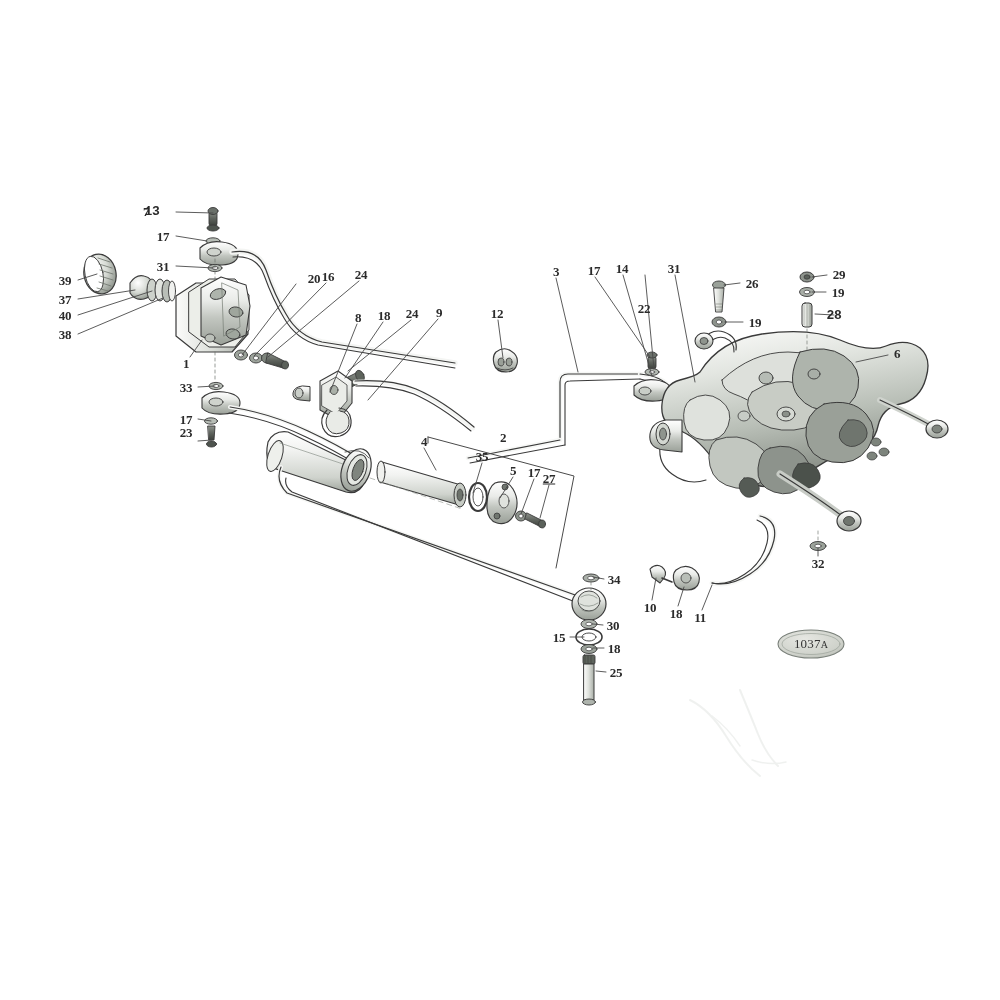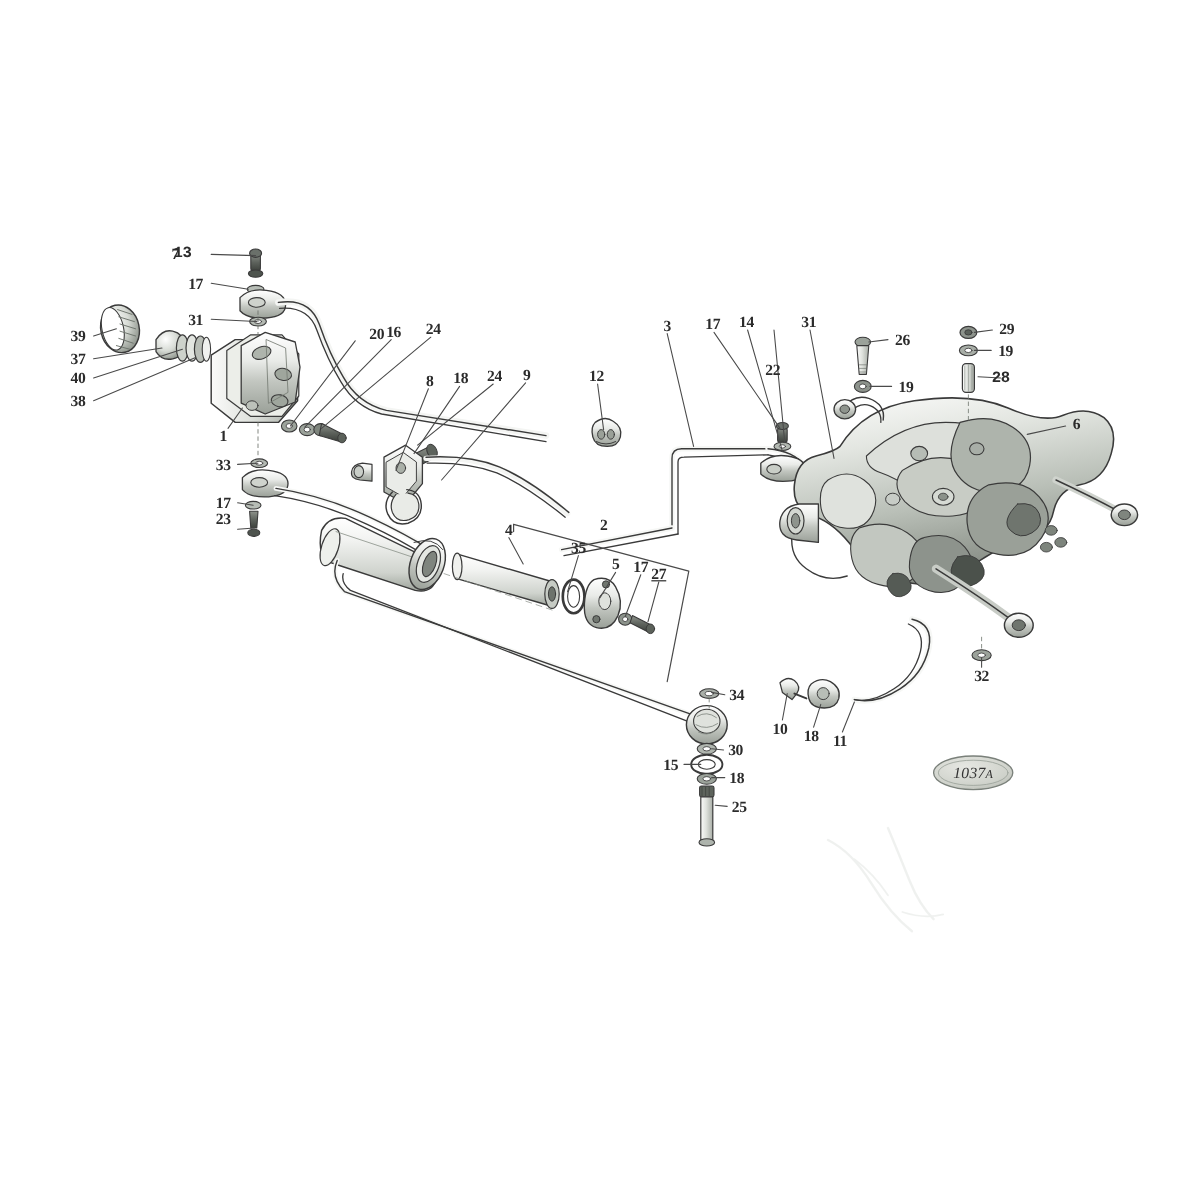--- a/index.html
+++ b/index.html
@@ -501,21 +501,21 @@
         </g>
 
       <g>
         <ellipse cx="811" cy="644" rx="33" ry="14" fill="url(#badgeGrad)" stroke="#7a807a" stroke-width="1.1"></ellipse>
         <ellipse cx="811" cy="644" rx="29" ry="10.5" fill="none" stroke="#9ba29a" stroke-width="0.7"></ellipse>
       </g>
 
     </g>
   </svg>
 
-  <div class="badge-text" style="left:811px; top:644px;font-style:italic;">
+  <div class="badge-text" style="left:811px; top:644px;">
     <span>1037</span><span class="sfx">A</span>
   </div>
 
   <div id="callout-layer">
       <div class="callout" style="left: 146px; top: 211px;">7</div>
       <div class="callout" style="left: 152px; top: 211px; font-family: Liberation Mono, monospace;">13</div>
       <div class="callout" style="left: 163px; top: 236px;">17</div>
       <div class="callout" style="left: 163px; top: 266px;">31</div>
       <div class="callout" style="left: 65px; top: 280px;">39</div>
       <div class="callout" style="left: 65px; top: 299px;">37</div>

